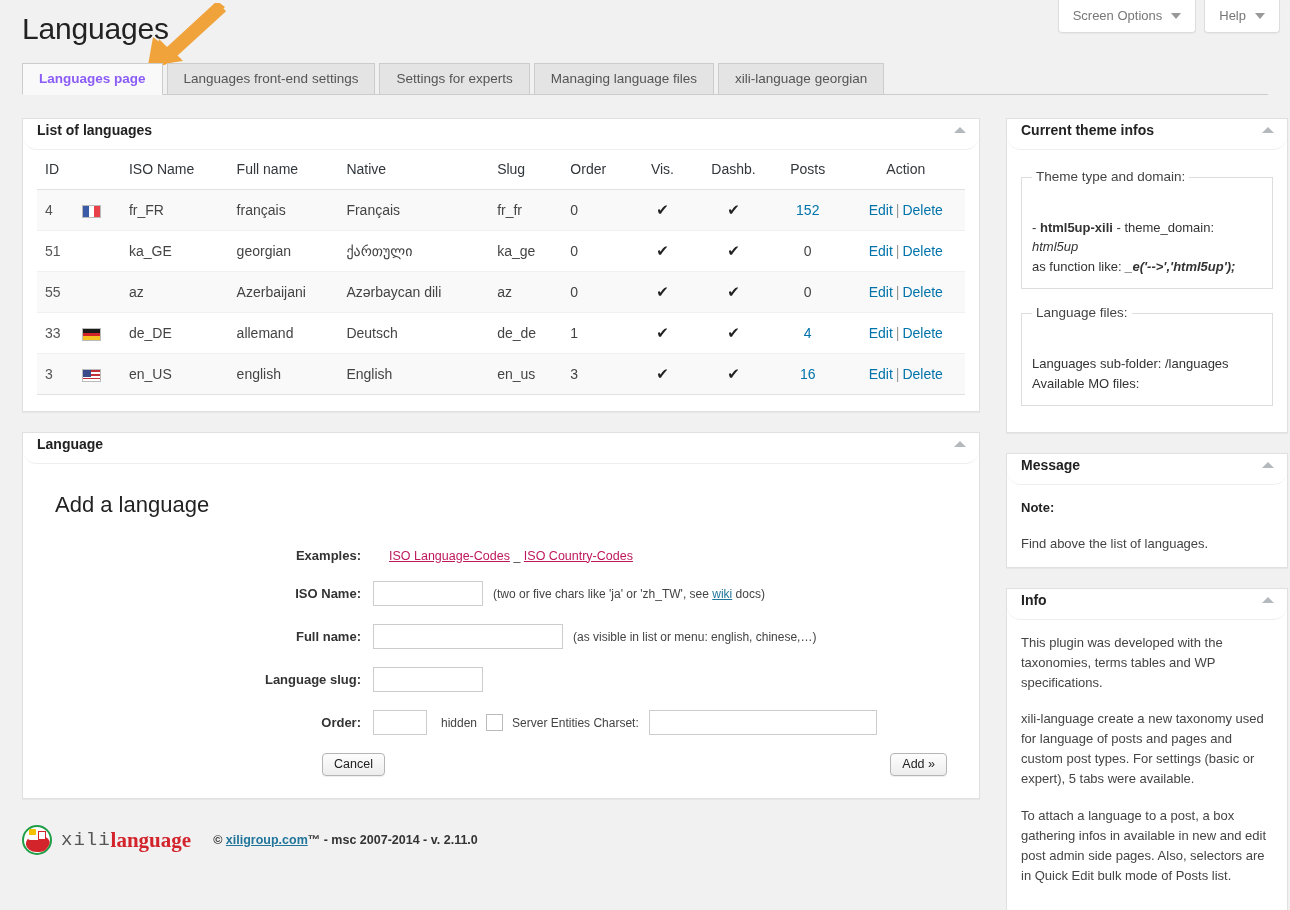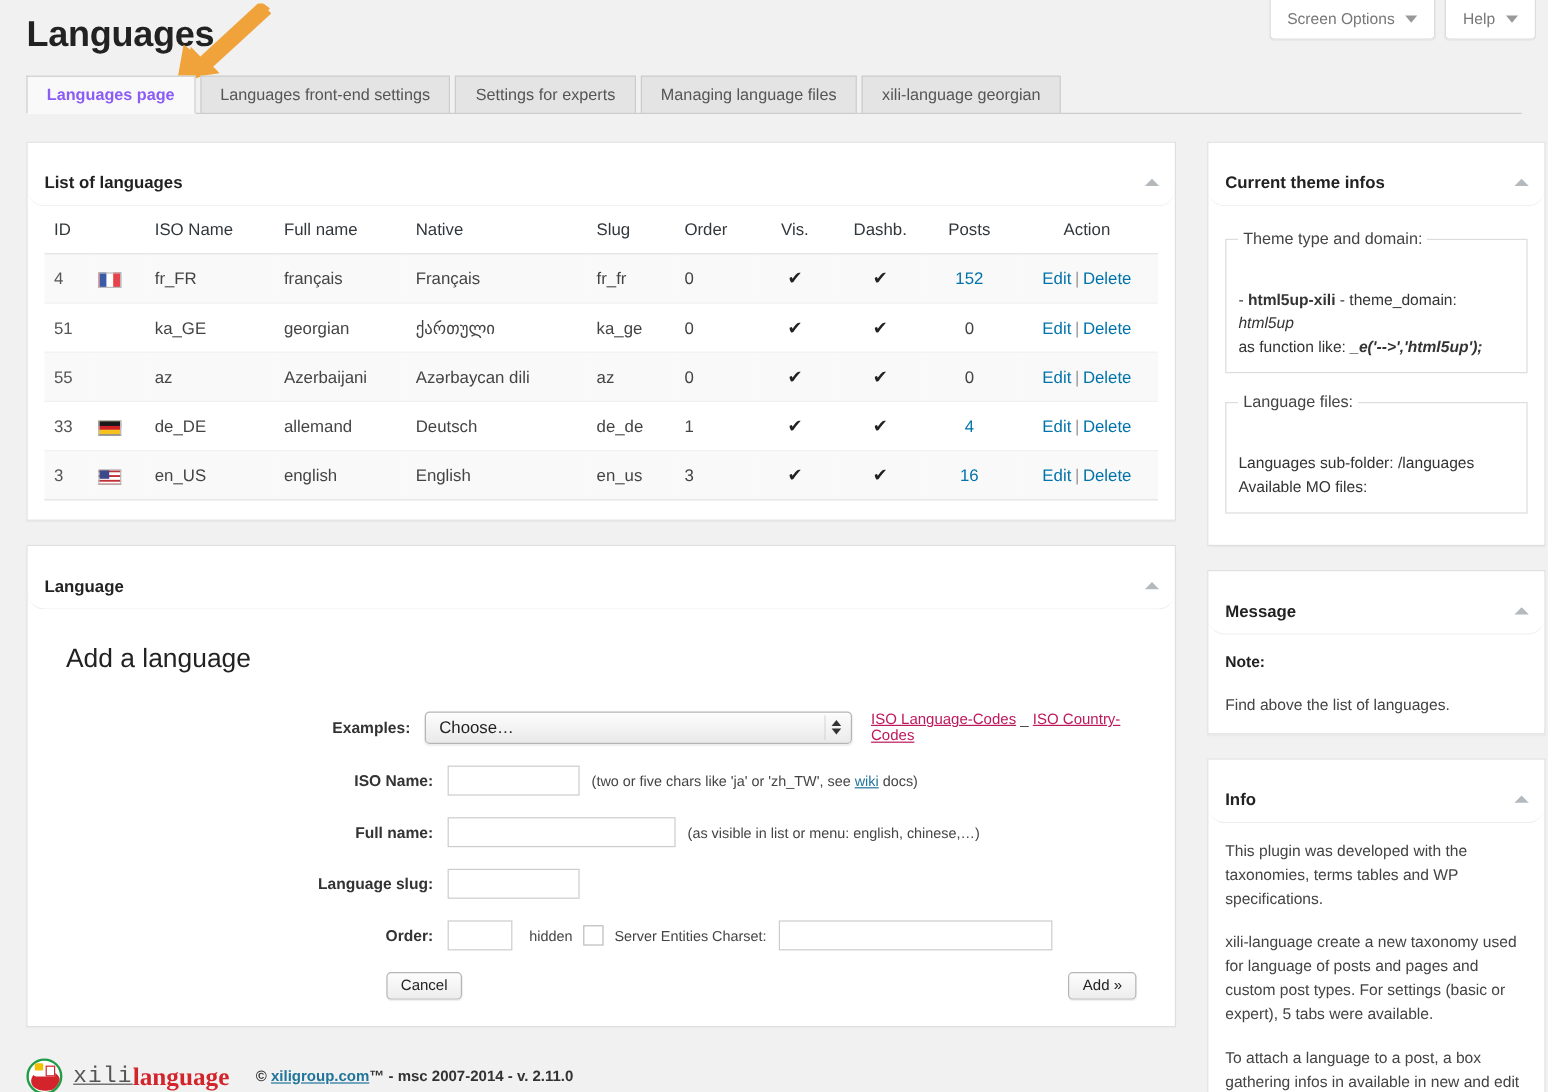--- a/index.html
+++ b/index.html
@@ -33,21 +33,21 @@
     width: 0; height: 0;
     border-left: 5px solid transparent;
     border-right: 5px solid transparent;
     border-top: 6px solid #999;
     display: inline-block;
   }
 
   
   .page-title {
     position: absolute; left: 22px; top: 12px;
-    font-size: 30px; font-weight: 700; color: #222;
+    font-size: 30px; font-weight: 400; color: #222;
     letter-spacing: -0.2px;
   }
   .arrow-annot {
     position: absolute; left: 133px; top: 3px;
     width: 100px; height: 72px;
     pointer-events: none;
   }
 
   
   .tabs {
@@ -83,21 +83,21 @@
 
   
   .postbox {
     background: #fff;
     border: 1px solid #e0e0e0;
     box-shadow: 0 1px 1px rgba(0,0,0,.04);
     margin-bottom: 20px;
   }
   .pb-head {
     display: flex; align-items: center; justify-content: space-between;
-    padding: 25px 13px 11px 14px;
+    padding: 3px 13px 11px 14px;
     border-bottom: 1px solid #eee;
     cursor: pointer;
     border-radius: 14px;
   }
   .pb-title { font-size: 14px; font-weight: bold; color: #222; }
   .tri-up {
     width: 0; height: 0;
     border-left: 6px solid transparent;
     border-right: 6px solid transparent;
     border-bottom: 6px solid #b4b9be;
@@ -217,21 +217,21 @@
   .logo-badge .yellow {
     position: absolute; left: 5px; top: 2px; width: 7px; height: 6px;
     background: #f2c200; border-radius: 1px; font-size: 4px;
   }
   .logo-badge .gridsq {
     position: absolute; right: 4px; top: 4px; width: 8px; height: 9px;
     background: #fff; border: 1px solid #d3242c;
   }
   .logo-xili {
     font-family: "Liberation Mono", monospace; font-size: 19px;
-    color: #555; text-decoration: underline; letter-spacing: 1px;
+    color: #555; letter-spacing: 1px;
   }
   .logo-language {
     font-family: "Liberation Serif", serif; font-size: 21px;
     color: #d3242c; font-weight: bold;
   }
   .copy { margin-left: 22px; font-size: 12.5px; color: #333; font-weight: bold; }
   .copy a { color: #21759b; text-decoration: underline; }
 
   
   .side-body { padding: 13px 14px 12px 14px; font-size: 13px; color: #444; line-height: 1.55; }
@@ -379,27 +379,20 @@
     <div class="postbox">
       <div class="pb-head">
         <span class="pb-title">Language</span>
         <span class="tri-up"></span>
       </div>
       <div class="pb-body form-area">
         <h2 class="addlang">Add a language</h2>
 
         <div class="frow">
           <div class="flabel">Examples:</div>
-          <div class="selectbox">
-            <span>Choose…</span>
-            <span class="stepper">
-              <span class="st-up"></span>
-              <span class="st-dn"></span>
-            </span>
-          </div>
           <div class="iso-links">
             <a>ISO Language-Codes</a>
             <span>_</span>
             <a>ISO Country-Codes</a>
           </div>
         </div>
 
         <div class="frow">
           <div class="flabel">ISO Name:</div>
           <input class="txt w-iso" type="text" value="" style="">

